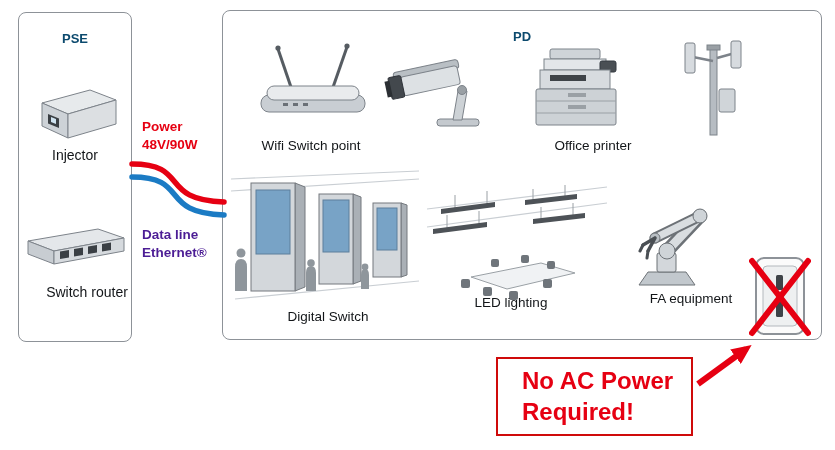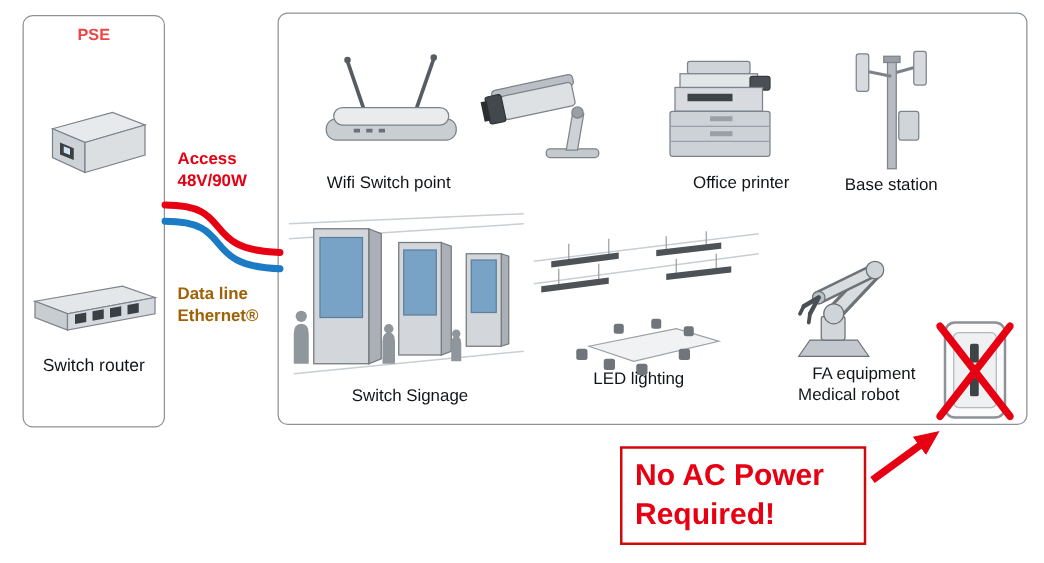--- a/index.html
+++ b/index.html
@@ -8,36 +8,36 @@
     background:#ffffff;
   }
   .canvas {
     position:relative; width:835px; height:450px; background:#ffffff; overflow:hidden;
   }
   .frame {
     position:absolute; background:#ffffff;
     border:1.6px solid #8d9298; border-radius:8px;
   }
   .frame-title {
-    position:absolute; top:7px; left:0; width:100%;
-    text-align:center; font-size:13px; font-weight:600; color:#ef4444;
+    position:absolute; top:18px; left:0; width:100%;
+    text-align:center; font-size:13px; font-weight:600; color:#0c4a6e;
   }
   .icon-abs { position:absolute; }
   .lbl {
     position:absolute; font-size:13.5px; color:#121518;
     text-align:center; line-height:1.25;
   }
   .conn-lbl {
     position:absolute; font-size:13.5px; font-weight:bold; line-height:1.3;
   }
   .conn-lbl.power { color:#e60012; }
-  .conn-lbl.data  { color:#a16207; }
+  .conn-lbl.data  { color:#4c1d95; }
   .callout {
     position:absolute; left:496px; top:357px; width:197px; height:79px;
-    background:#ffffff; border:2.5px solid #cf0a0a; padding:7px 10px;
+    background:#ffffff; border:2.5px solid #cf0a0a; padding:7px 24px;
   }
   .callout-line {
     font-size:24px; font-weight:bold; color:#e60012; line-height:1.28;
     white-space:nowrap;
   }
 </style>
 </head>
 <body>
 
 <div class="canvas">
@@ -45,36 +45,38 @@
   <div class="frame" style="left:18px; top:12px; width:114px; height:330px;">
     <div class="frame-title">PSE</div>
 
     <svg class="icon-abs" style="left:9px; top:70px;" width="96" height="62" viewBox="0 0 96 62">
       <polygon points="14,20 62,7 88,17 40,31" fill="#e7eaec" stroke="#7d838a"></polygon>
       <polygon points="14,20 40,31 40,55 14,43" fill="#cdd2d7" stroke="#7d838a"></polygon>
       <polygon points="40,31 88,17 88,41 40,55" fill="#dcdfe2" stroke="#7d838a"></polygon>
       <polygon points="20,31 31,35.5 31,45 20,40.5" fill="#3a3f44"></polygon>
       <polygon points="23,34 28,36 28,41 23,39" fill="#cfe3f0"></polygon>
     </svg>
+    <div class="lbl" style="left:0; top:134px; width:100%; font-size:14px;">Injector</div>
 
     <svg class="icon-abs" style="left:3px; top:212px;" width="108" height="44" viewBox="0 0 108 44">
       <polygon points="6,16 76,4 102,13 32,26" fill="#e4e7ea" stroke="#7d838a"></polygon>
       <polygon points="6,16 32,26 32,39 6,29" fill="#c8cdd2" stroke="#7d838a"></polygon>
       <polygon points="32,26 102,13 102,26 32,39" fill="#d6dade" stroke="#7d838a"></polygon>
       <g fill="#3a3f44">
         <polygon points="38,26.5 47,24.9 47,32.5 38,34.1"></polygon>
         <polygon points="52,24 61,22.4 61,30 52,31.6"></polygon>
         <polygon points="66,21.5 75,19.9 75,27.5 66,29.1"></polygon>
         <polygon points="80,19 89,17.4 89,25 80,26.6"></polygon>
       </g>
     </svg>
-    <div class="lbl" style="left:0; top:271px; width:100%; font-size:14px;">Switch router</div>
+    <div class="lbl" style="left:12px; top:271px; width:100%; font-size:14px;">Switch router</div>
   </div>
 
   <div class="frame" style="left:222px; top:10px; width:600px; height:330px;">
+    <div class="frame-title">PD</div>
 
     <svg class="icon-abs" style="left:30px; top:28px;" width="120" height="92" viewBox="0 0 120 92">
       <line x1="40" y1="54" x2="25" y2="10" stroke="#565c62" stroke-width="3"></line>
       <circle cx="25" cy="9" r="2.6" fill="#565c62"></circle>
       <line x1="78" y1="54" x2="94" y2="8" stroke="#565c62" stroke-width="3"></line>
       <circle cx="94" cy="7" r="2.6" fill="#565c62"></circle>
       <rect x="8" y="56" width="104" height="17" rx="8" fill="#c9ced3" stroke="#7d838a"></rect>
       <rect x="14" y="47" width="92" height="14" rx="7" fill="#e9ebed" stroke="#7d838a"></rect>
       <rect x="30" y="64" width="5" height="3" fill="#6b7177"></rect>
       <rect x="40" y="64" width="5" height="3" fill="#6b7177"></rect>
@@ -110,21 +112,20 @@
 
     <svg class="icon-abs" style="left:450px; top:26px;" width="80" height="100" viewBox="0 0 80 100">
       <rect x="37" y="12" width="7" height="86" fill="#b6bcc2" stroke="#7d838a"></rect>
       <rect x="34" y="8" width="13" height="5" fill="#9aa0a5" stroke="#7d838a"></rect>
       <line x1="20" y1="20" x2="40" y2="24" stroke="#7d838a" stroke-width="2.5"></line>
       <line x1="62" y1="16" x2="44" y2="21" stroke="#7d838a" stroke-width="2.5"></line>
       <rect x="12" y="6" width="10" height="30" rx="2" fill="#d7dbdf" stroke="#7d838a"></rect>
       <rect x="58" y="4" width="10" height="27" rx="2" fill="#d7dbdf" stroke="#7d838a"></rect>
       <rect x="46" y="52" width="16" height="23" rx="2" fill="#d0d5d9" stroke="#7d838a"></rect>
     </svg>
-    <div class="lbl" style="left:430px; top:129px; width:120px;">Base station</div>
 
     <svg class="icon-abs" style="left:8px; top:158px;" width="190" height="135" viewBox="0 0 190 135">
       <g stroke="#c9ced3" stroke-width="1.2">
         <line x1="0" y1="10" x2="188" y2="2"></line>
         <line x1="0" y1="22" x2="188" y2="10"></line>
         <line x1="4" y1="130" x2="188" y2="112"></line>
       </g>
       <polygon points="64,14 74,18 74,118 64,122" fill="#aab0b6" stroke="#74797e"></polygon>
       <rect x="20" y="14" width="44" height="108" fill="#d3d7db" stroke="#74797e"></rect>
       <rect x="25" y="21" width="34" height="64" fill="#78a3c6" stroke="#5d7f9c"></rect>
@@ -136,21 +137,21 @@
       <rect x="146" y="39" width="20" height="42" fill="#78a3c6" stroke="#5d7f9c"></rect>
       <g fill="#8f969c">
         <circle cx="10" cy="84" r="4.5"></circle>
         <path d="M4,122 v-24 q0,-8 6,-8 q6,0 6,8 v24 z"></path>
         <circle cx="80" cy="94" r="3.8"></circle>
         <path d="M75,122 v-18 q0,-7 5,-7 q5,0 5,7 v18 z"></path>
         <circle cx="134" cy="98" r="3.4"></circle>
         <path d="M130,120 v-14 q0,-6 4,-6 q4,0 4,6 v14 z"></path>
       </g>
     </svg>
-    <div class="lbl" style="left:30px; top:298px; width:150px;">Switch Signage</div>
+    <div class="lbl" style="left:30px; top:298px; width:150px;">Digital Switch</div>
 
     <svg class="icon-abs" style="left:202px; top:172px;" width="185" height="120" viewBox="0 0 185 120">
       <g stroke="#c9ced3" stroke-width="1.2">
         <line x1="2" y1="26" x2="182" y2="4"></line>
         <line x1="2" y1="44" x2="182" y2="20"></line>
       </g>
       <g stroke="#9aa0a5" stroke-width="1">
         <line x1="30" y1="12" x2="30" y2="27"></line>
           <line x1="62" y1="8" x2="62" y2="22"></line>
         <line x1="108" y1="6" x2="108" y2="19"></line>
@@ -186,39 +187,38 @@
       <line x1="52" y1="62" x2="85" y2="27" stroke="#d9dde0" stroke-width="9" stroke-linecap="round"></line>
       <line x1="85" y1="27" x2="40" y2="49" stroke="#6d7277" stroke-width="11" stroke-linecap="round"></line>
       <line x1="85" y1="27" x2="40" y2="49" stroke="#d9dde0" stroke-width="7" stroke-linecap="round"></line>
       <circle cx="52" cy="62" r="8" fill="#cfd4d8" stroke="#6d7277"></circle>
       <circle cx="85" cy="27" r="7" fill="#cfd4d8" stroke="#6d7277"></circle>
       <circle cx="40" cy="49" r="5" fill="#b9bfc4" stroke="#6d7277"></circle>
       <path d="M40,49 L28,56 M40,49 L33,62" stroke="#4a4f54" stroke-width="3.5" stroke-linecap="round" fill="none"></path>
       <path d="M28,56 l-3,6 M33,62 l-1,7" stroke="#4a4f54" stroke-width="3" stroke-linecap="round" fill="none"></path>
     </svg>
     <div class="lbl" style="left:402px; top:280px; width:132px;">FA equipment</div>
-    <div class="lbl" style="left:390px; top:297px; width:132px;">Medical robot</div>
 
     <svg class="icon-abs" style="left:526px; top:242px;" width="62" height="88" viewBox="0 0 62 88">
       <rect x="7" y="5" width="48" height="76" rx="8" fill="#fbfbfb" stroke="#8d9298" stroke-width="2"></rect>
       <rect x="14" y="13" width="34" height="60" rx="4" fill="#eef0f1" stroke="#b3b8bd"></rect>
       <rect x="27" y="22" width="7" height="15" rx="1.5" fill="#3e4348"></rect>
       <rect x="27" y="49" width="7" height="15" rx="1.5" fill="#3e4348"></rect>
       <line x1="3" y1="8" x2="59" y2="80" stroke="#e60012" stroke-width="6" stroke-linecap="round"></line>
       <line x1="59" y1="8" x2="3" y2="80" stroke="#e60012" stroke-width="6" stroke-linecap="round"></line>
     </svg>
   </div>
 
   <svg class="icon-abs" style="left:128px; top:148px;" width="100" height="92" viewBox="0 0 100 92">
     <path d="M4,16 C62,16 30,52 96,54" stroke="#e60012" stroke-width="5.5" fill="none" stroke-linecap="round"></path>
     <path d="M4,29 C62,29 30,65 96,67" stroke="#1b7bc4" stroke-width="5.5" fill="none" stroke-linecap="round"></path>
   </svg>
 
   <div class="conn-lbl power" style="left:142px; top:118px;">
-    <div>Access</div>
+    <div>Power</div>
     <div>48V/90W</div>
   </div>
 
   <div class="conn-lbl data" style="left:142px; top:226px;">
     <div>Data line</div>
     <div>Ethernet®</div>
   </div>
 
   <div class="callout">
     <div class="callout-line">No AC Power</div>

